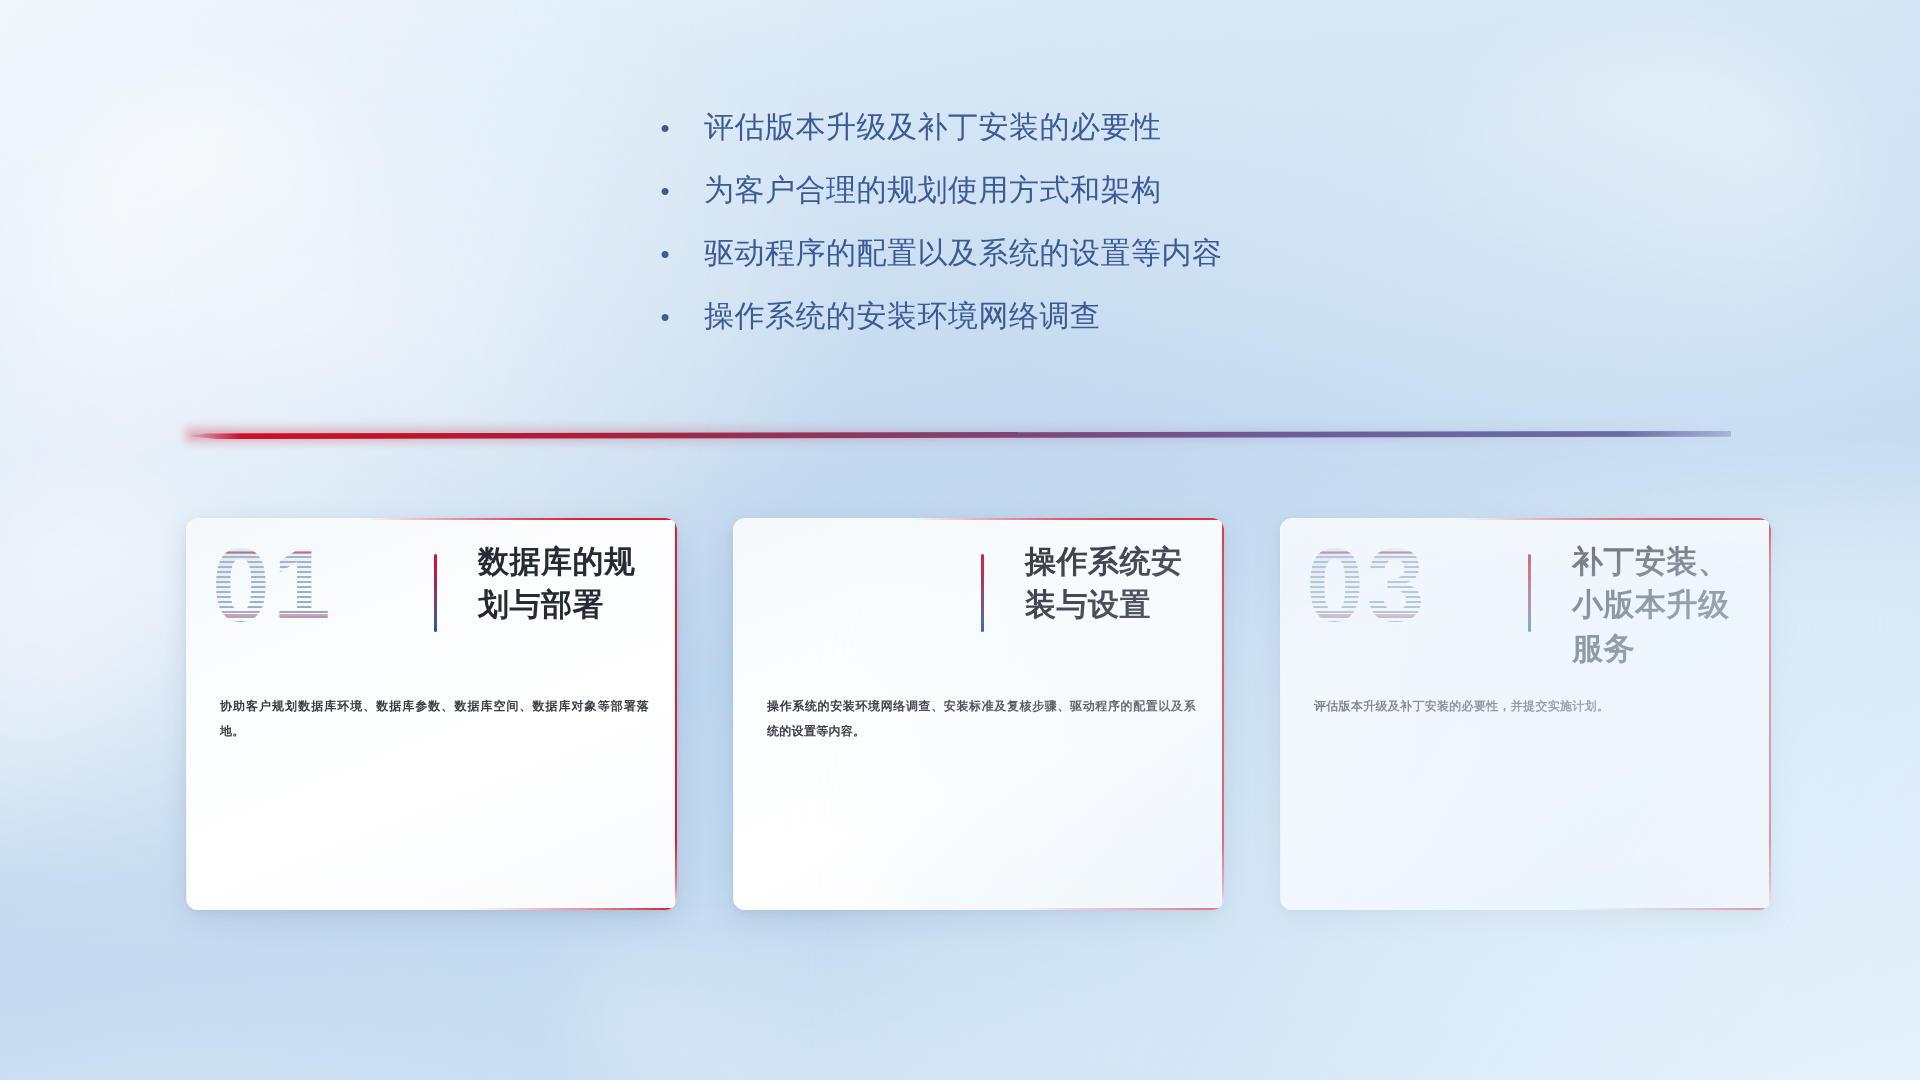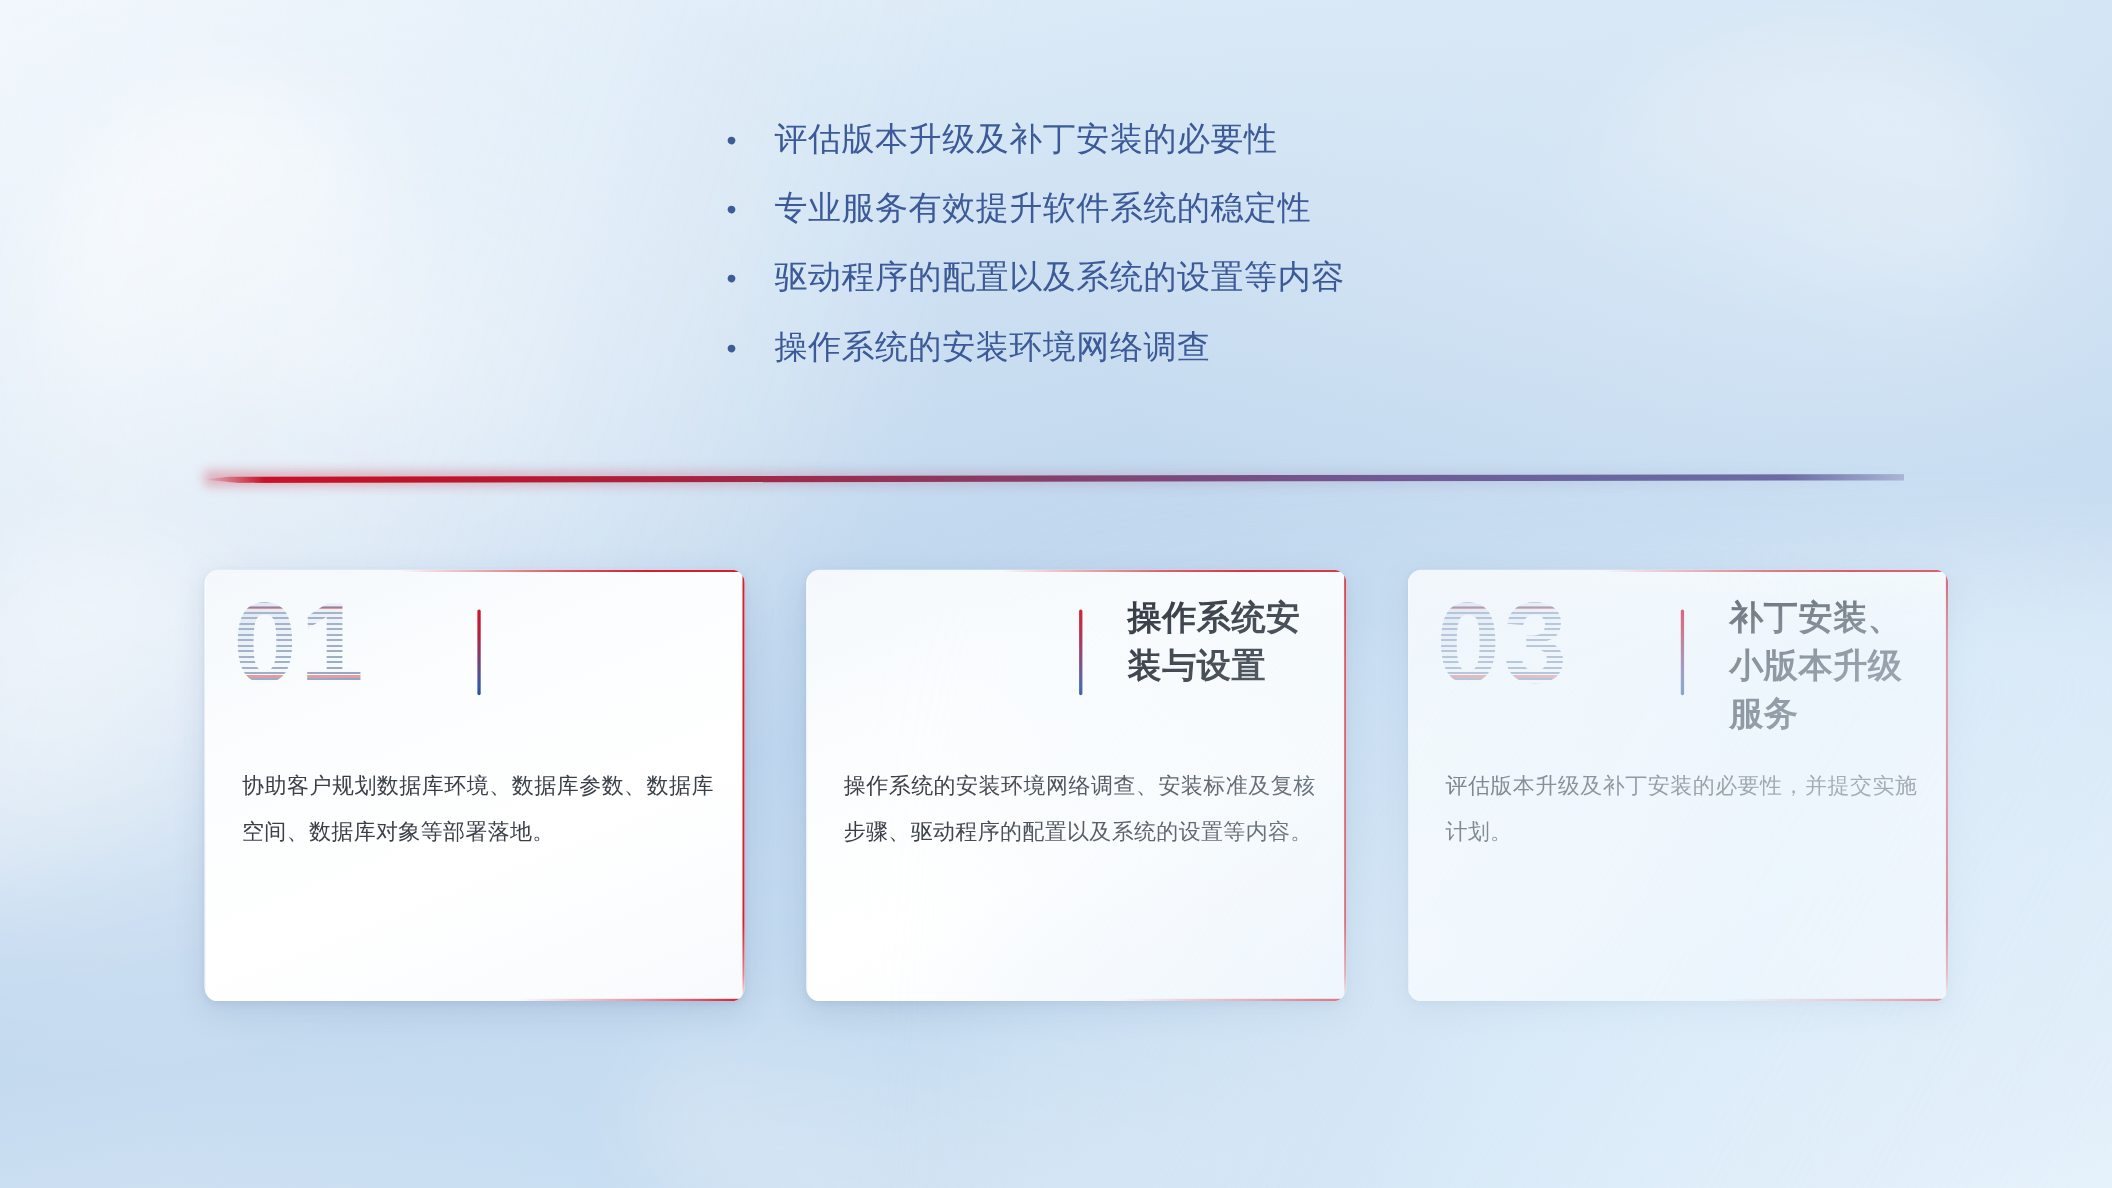--- a/index.html
+++ b/index.html
@@ -283,45 +283,46 @@
     font-weight: 600;
     color: #262b33;
     letter-spacing: 0.5px;
   }
 
   .card-body {
     position: absolute;
     left: 34px;
     top: 176px;
     right: 28px;
-    font-size: 20px;
+    font-size: 12px;
     line-height: 2.12;
     color: #3a3f47;
     letter-spacing: 0.3px;
     text-align: justify;
+    font-weight: bold;
   }
 </style>
 </head>
 <body>
 
 <div id="slide">
 
   <div class="bg-wisp wisp-a"></div>
   <div class="bg-wisp wisp-b"></div>
   <div class="bg-wisp wisp-c"></div>
   <div class="bg-wisp wisp-d"></div>
 
   <div class="bullets">
     <div class="bullet-row">
       <span class="bullet-dot">•</span>
       <span class="bullet-text">评估版本升级及补丁安装的必要性</span>
     </div>
     <div class="bullet-row">
       <span class="bullet-dot">•</span>
-      <span class="bullet-text">专业服务有效提升软件系统的稳定性</span>
+      <span class="bullet-text">为客户合理的规划使用方式和架构</span>
     </div>
     <div class="bullet-row">
       <span class="bullet-dot">•</span>
       <span class="bullet-text">驱动程序的配置以及系统的设置等内容</span>
     </div>
     <div class="bullet-row">
       <span class="bullet-dot">•</span>
       <span class="bullet-text">操作系统的安装环境网络调查</span>
     </div>
   </div>
@@ -338,20 +339,21 @@
       <div class="edge-top"></div>
       <div class="edge-right"></div>
       <div class="edge-bottom"></div>
       <div class="card-head">
         <div class="num-stack">
           <span class="num-layer num-stripes">01</span>
           <span class="num-layer num-fade">01</span>
           <span class="num-layer num-accent">01</span>
         </div>
         <div class="head-divider"></div>
+        <div class="card-title">数据库的规划与部署</div>
       </div>
       <div class="card-body">协助客户规划数据库环境、数据库参数、数据库空间、数据库对象等部署落地。</div>
     </div>
 
     <div class="card">
       <div class="edge-left"></div>
       <div class="edge-top"></div>
       <div class="edge-right"></div>
       <div class="edge-bottom"></div>
       <div class="card-head">

